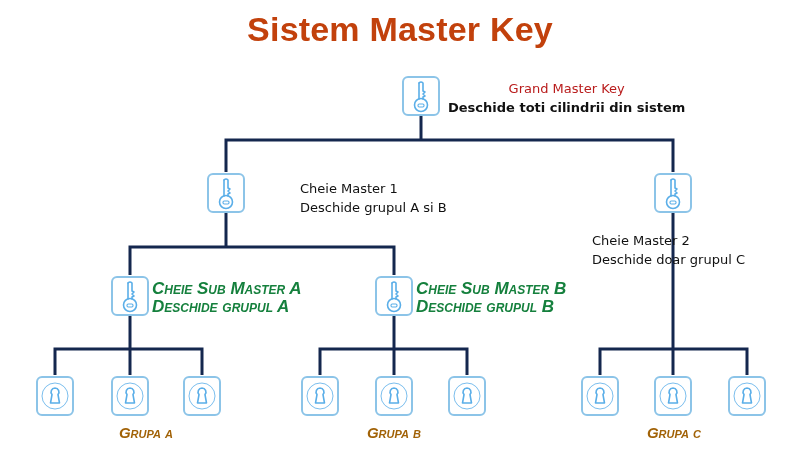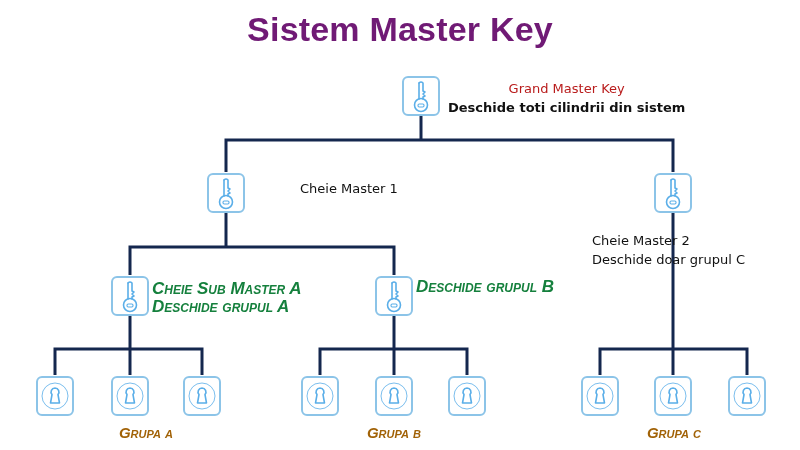--- a/index.html
+++ b/index.html
@@ -1,17 +1,17 @@
 <!DOCTYPE html>
 <html><head>
 <meta charset="utf-8">
 <style>
   html, body { margin:0; padding:0; background:#ffffff; }
   body { width:800px; height:450px; position:relative; overflow:hidden; font-family:"DejaVu Sans", sans-serif; }
-  .title { position:absolute; left:0; width:800px; top:10px; text-align:center; font-family:"Liberation Sans", sans-serif; font-weight:bold; font-size:34px; color:#701a75; letter-spacing:0.2px; }
+  .title { position:absolute; left:0; width:800px; top:10px; text-align:center; font-family:"Liberation Sans", sans-serif; font-weight:bold; font-size:34px; color:#c2410c; letter-spacing:0.2px; }
   svg.lines { position:absolute; left:0; top:0; }
   .node { position:absolute; width:38px; height:40px; border:2px solid #8cc4e8; border-radius:6px; background:#fff; box-sizing:border-box; }
   .node svg { position:absolute; left:0; top:0; }
   .lbl { position:absolute; font-family:"DejaVu Sans", sans-serif; color:#111; white-space:nowrap; }
   .l1 { font-size:13px; line-height:19px; }
   .l1.bold1 { font-weight:normal; color:#b91c1c;text-align:center; }
   .sc { font-family:"Liberation Sans", sans-serif; font-style:italic; font-weight:bold; color:#15803d; font-variant:small-caps; }
   .sc.big { font-size:17px; line-height:20px; }
   .sc.small { font-size:17px; line-height:16px; }
   .grp { position:absolute; width:120px; text-align:center; font-family:"Liberation Sans", sans-serif; font-style:italic; font-weight:bold; font-variant:small-caps; font-size:15px; color:#a16207; }
@@ -64,20 +64,21 @@
       <g class="key">
         <path d="M15 5 Q17 3 19 5 L19 13 L21 14 L19 16 L21 18 L19 19 L19 21" fill="none" stroke="#5aaee8" stroke-width="1.6" stroke-linecap="round" stroke-linejoin="round"></path>
         <path d="M15 5 L15 21" fill="none" stroke="#5aaee8" stroke-width="1.6" stroke-linecap="round"></path>
         <circle cx="17" cy="27" r="6.5" fill="none" stroke="#5aaee8" stroke-width="1.6"></circle>
         <rect x="14" y="26" width="6" height="3" rx="1.2" fill="none" stroke="#5aaee8" stroke-width="1.1"></rect>
       </g>
     </svg>
 </div>
 <div class="lbl" style="left:252px; top:179px;margin-left:48px;">
   <div class="l1">Cheie Master 1</div>
+  <div class="l1">Deschide grupul A si B</div>
 </div>
 
 <div class="node" style="left:654px; top:173px;">
   <svg width="34" height="36">
       <g class="key">
         <path d="M15 5 Q17 3 19 5 L19 13 L21 14 L19 16 L21 18 L19 19 L19 21" fill="none" stroke="#5aaee8" stroke-width="1.6" stroke-linecap="round" stroke-linejoin="round"></path>
         <path d="M15 5 L15 21" fill="none" stroke="#5aaee8" stroke-width="1.6" stroke-linecap="round"></path>
         <circle cx="17" cy="27" r="6.5" fill="none" stroke="#5aaee8" stroke-width="1.6"></circle>
         <rect x="14" y="26" width="6" height="3" rx="1.2" fill="none" stroke="#5aaee8" stroke-width="1.1"></rect>
       </g>
@@ -107,20 +108,21 @@
   <svg width="34" height="36">
       <g class="key">
         <path d="M15 5 Q17 3 19 5 L19 13 L21 14 L19 16 L21 18 L19 19 L19 21" fill="none" stroke="#5aaee8" stroke-width="1.6" stroke-linecap="round" stroke-linejoin="round"></path>
         <path d="M15 5 L15 21" fill="none" stroke="#5aaee8" stroke-width="1.6" stroke-linecap="round"></path>
         <circle cx="17" cy="27" r="6.5" fill="none" stroke="#5aaee8" stroke-width="1.6"></circle>
         <rect x="14" y="26" width="6" height="3" rx="1.2" fill="none" stroke="#5aaee8" stroke-width="1.1"></rect>
       </g>
     </svg>
 </div>
 <div class="lbl" style="left:416px; top:279px;">
+  <div class="sc big">Cheie Sub Master B</div>
   <div class="sc small">Deschide grupul B</div>
 </div>
 
 <div class="node cyl" style="left:36px; top:376px;">
     <svg width="34" height="36">
       <g class="lock">
         <circle cx="17" cy="18" r="13" fill="none" stroke="#5aaee8" stroke-width="1" opacity="0.8"></circle>
         <path d="M17 10 a4 4 0 0 1 3 6.6 L21.5 25 L12.5 25 L14 16.6 A4 4 0 0 1 17 10 Z" fill="none" stroke="#5aaee8" stroke-width="1.6" stroke-linejoin="round"></path>
       </g>
     </svg>

